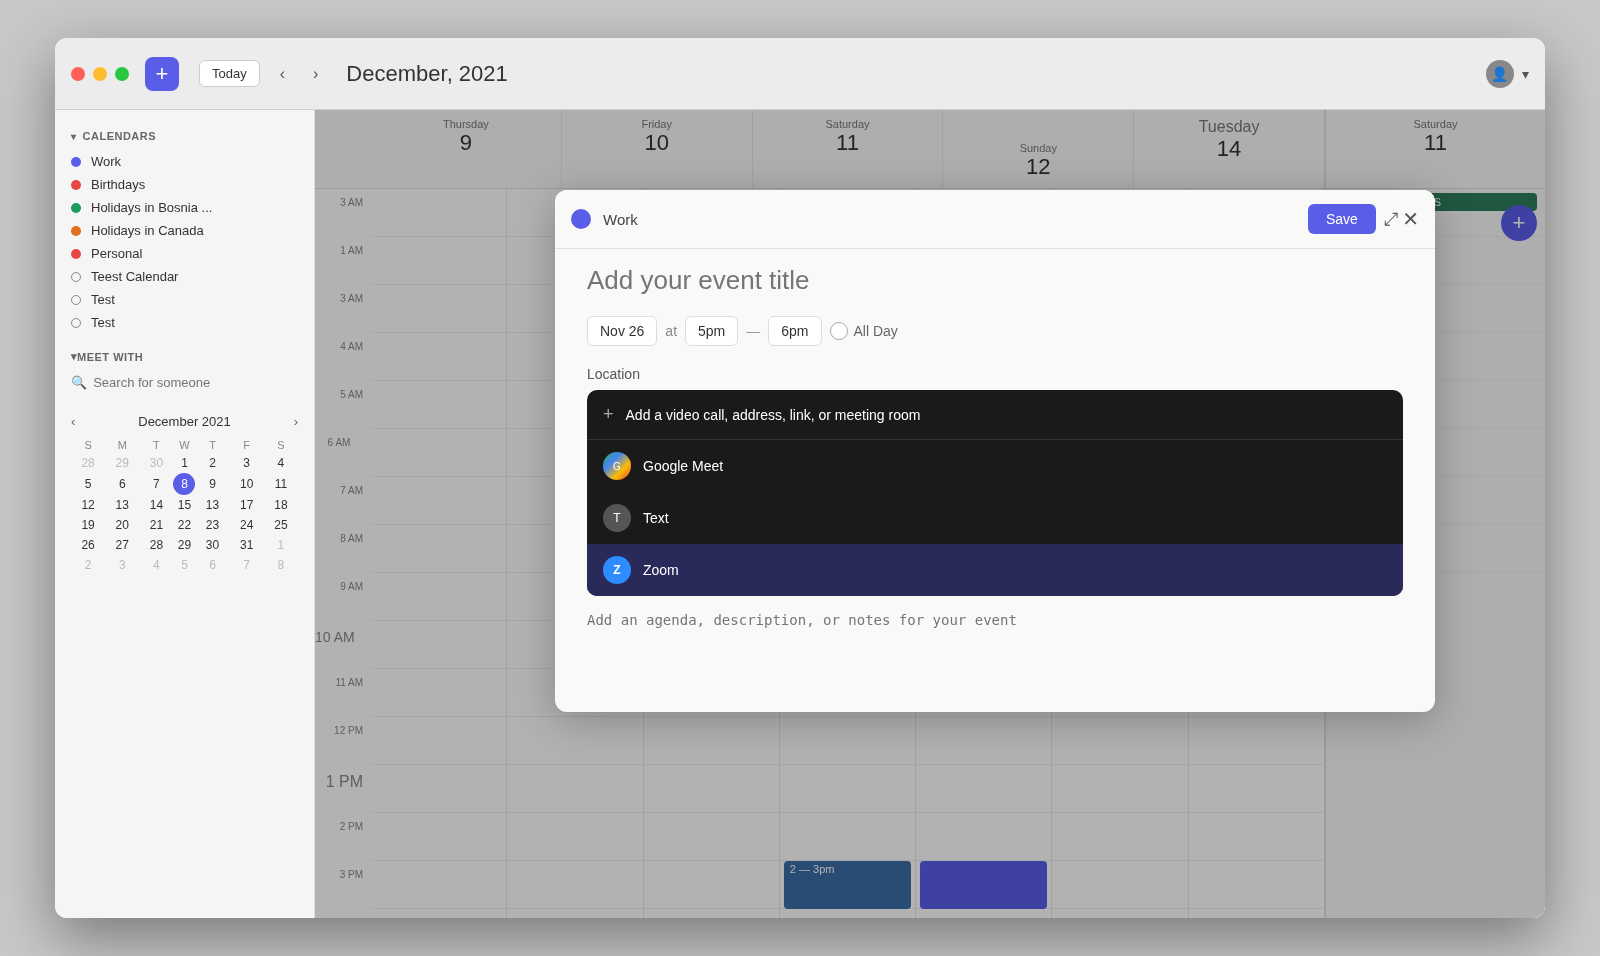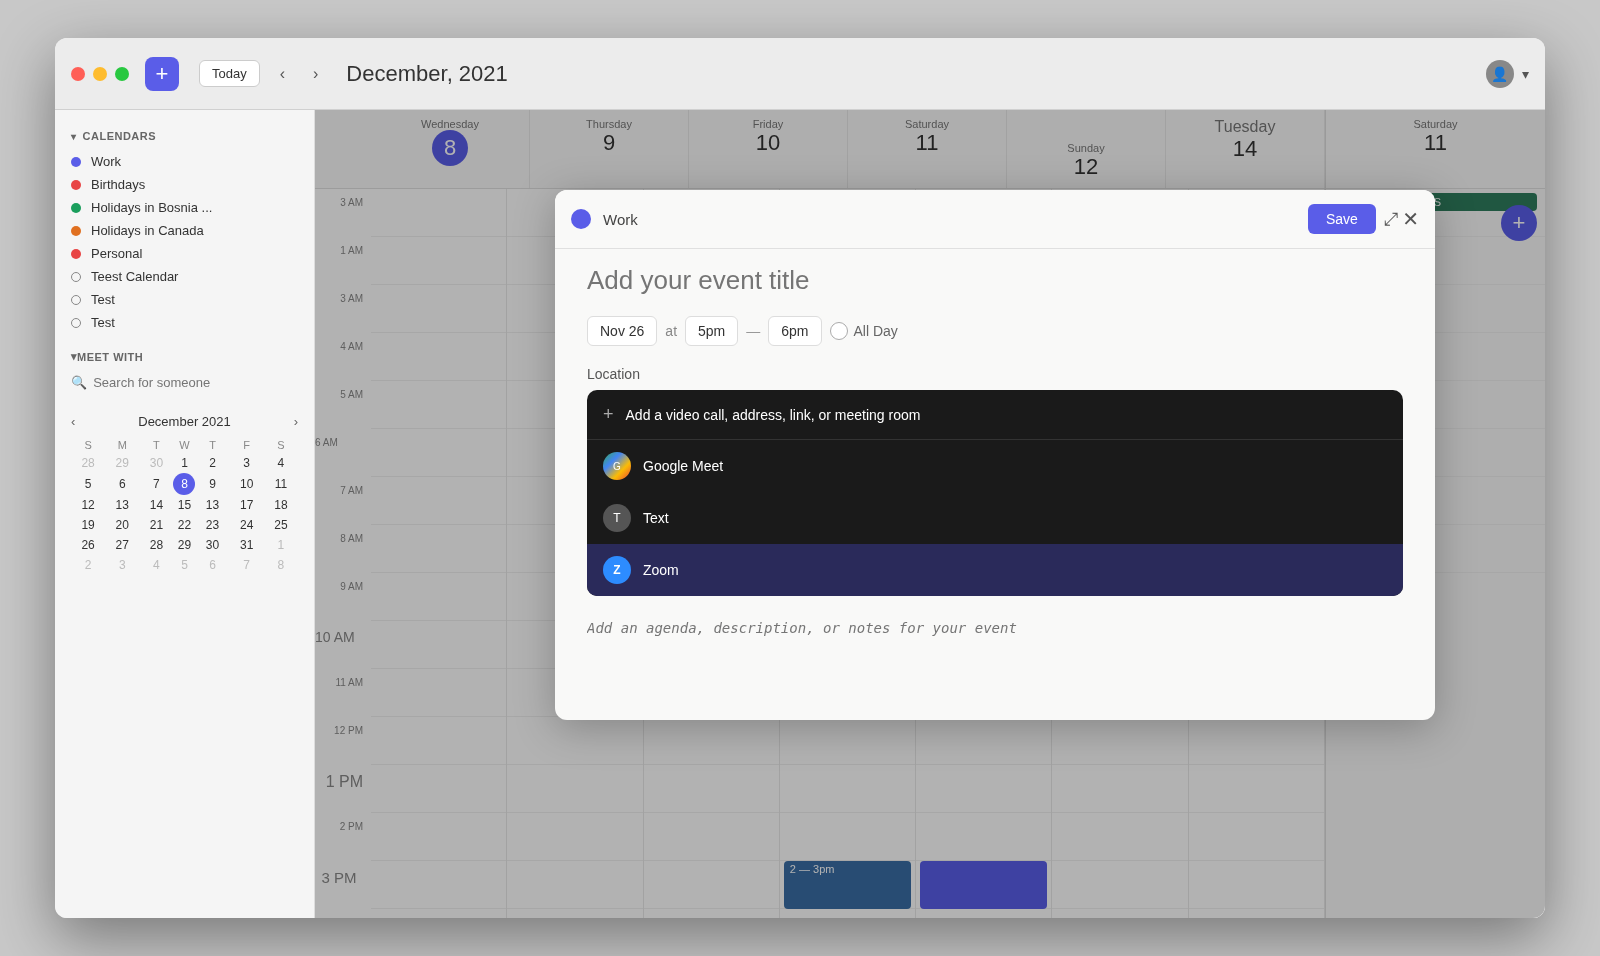--- a/index.html
+++ b/index.html
@@ -486,22 +486,21 @@
 
     .notes-area {
       font-size: 14px;
       color: #aaa;
       border: none;
       background: none;
       outline: none;
       width: 100%;
       height: 80px;
       resize: none;
-      margin-top: 8px;
-      font-style: italic;
+      margin-top: 0;
     }
     .anniversary-event {
       background: #2e7d5e;
       color: white;
       font-size: 11px;
       padding: 3px 8px;
       border-radius: 4px;
       margin: 4px 8px;
     }
   </style>
@@ -656,24 +655,20 @@
           </tbody>
         </table>
       </div>
     </div>
 
     <div class="calendar-area" style="position:relative;">
 
       <div class="cal-day-header">
         <div style="width:56px;flex-shrink:0;"></div>
         <div class="cal-day-col">
-          <div style="font-size:11px;color:#777;">Wednesday</div>
-          <div class="day-num today-num">8</div>
-        </div>
-        <div class="cal-day-col">
           <div style="font-size:11px;color:#777;">Thursday</div>
           <div class="day-num" style="font-size:22px;font-weight:300;color:#333;">9</div>
         </div>
         <div class="cal-day-col">
           <div style="font-size:11px;color:#777;">Friday</div>
           <div class="day-num" style="font-size:22px;font-weight:300;color:#333;">10</div>
         </div>
         <div class="cal-day-col">
           <div style="font-size:11px;color:#777;">Saturday</div>
           <div class="day-num" style="font-size:22px;font-weight:300;color:#333;">11</div>
@@ -693,30 +688,30 @@
         </div>
       </div>
 
       <div style="display:flex;height:calc(100% - 64px);overflow-y:auto;">
         <div class="time-col" style="padding-top:8px;">
           <div style="height:48px;font-size:10px;color:#888;text-align:right;padding-right:8px;">3 AM</div>
           <div style="height:48px;font-size:10px;color:#888;text-align:right;padding-right:8px;">1 AM</div>
           <div style="height:48px;font-size:10px;color:#888;text-align:right;padding-right:8px;">3 AM</div>
           <div style="height:48px;font-size:10px;color:#888;text-align:right;padding-right:8px;">4 AM</div>
           <div style="height:48px;font-size:10px;color:#888;text-align:right;padding-right:8px;">5 AM</div>
-          <div style="height:48px;font-size:10px;color:#888;text-align:left;padding-right:8px;">6 AM</div>
+          <div style="height:48px;font-size:10px;color:#888;text-align:center;padding-right:8px;">6 AM</div>
           <div style="height:48px;font-size:10px;color:#888;text-align:right;padding-right:8px;">7 AM</div>
           <div style="height:48px;font-size:10px;color:#888;text-align:right;padding-right:8px;">8 AM</div>
           <div style="height:48px;font-size:10px;color:#888;text-align:right;padding-right:8px;">9 AM</div>
           <div style="height:48px;font-size:14px;color:#888;text-align:left;padding-right:8px;">10 AM</div>
           <div style="height:48px;font-size:10px;color:#888;text-align:right;padding-right:8px;">11 AM</div>
           <div style="height:48px;font-size:10px;color:#888;text-align:right;padding-right:8px;">12 PM</div>
           <div style="height:48px;font-size:16px;color:#888;text-align:right;padding-right:8px;">1 PM</div>
           <div style="height:48px;font-size:10px;color:#888;text-align:right;padding-right:8px;">2 PM</div>
-          <div style="height:48px;font-size:15px;color:#888;text-align:center;padding-right:8px;">3 PM</div>
+          <div style="height:48px;font-size:10px;color:#888;text-align:right;padding-right:8px;">3 PM</div>
         </div>
         <div style="flex:1;display:flex;position:relative;">
 
           <div class="cal-col" style="position:relative;">
             <div class="hour-line" style="height:48px;"></div>
               <div class="hour-line" style="height:48px;"></div>
             <div class="hour-line" style="height:48px;"></div>
               <div class="hour-line" style="height:48px;"></div>
             <div class="hour-line" style="height:48px;"></div>
               <div class="hour-line" style="height:48px;"></div>

